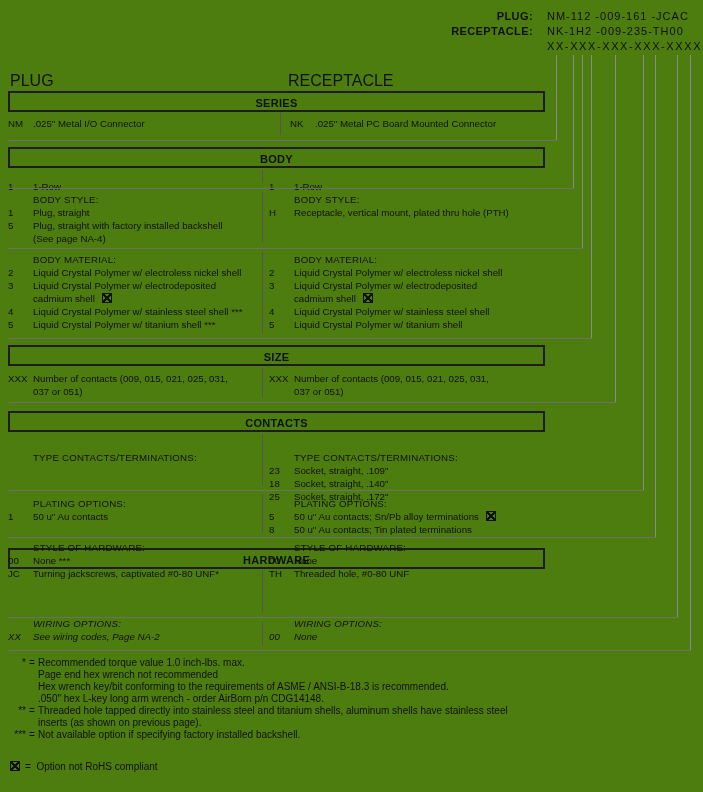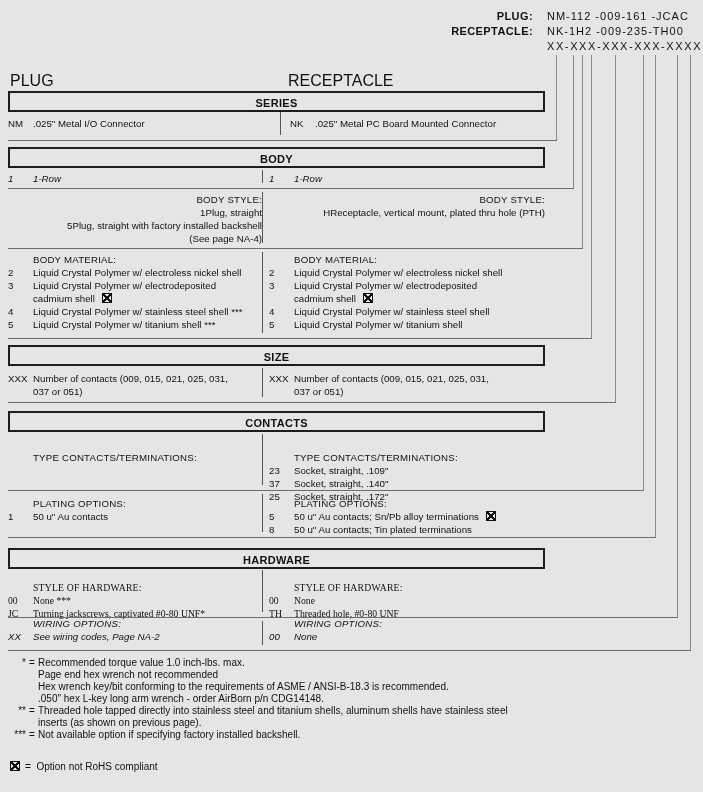--- a/index.html
+++ b/index.html
@@ -1,16 +1,16 @@
 <!DOCTYPE html>
 <html><head>
 <meta charset="utf-8">
 <style>
   html,body{margin:0;padding:0;background:#fff;}
-  .page{position:relative;width:703px;height:792px;background:#e5e5e5;overflow:hidden;
+  .page{position:relative;width:703px;height:792px;background:#4d7c0f;overflow:hidden;
         font-family:"Liberation Sans","DejaVu Sans",sans-serif;color:#111;}
   
   .pn-row{position:absolute;left:0;right:0;height:13px;font-size:11px;}
   .pn-label{position:absolute;right:170px;font-weight:bold;letter-spacing:.4px;}
   .pn-value{position:absolute;left:547px;letter-spacing:1px;white-space:pre;}
   .pn-pattern{letter-spacing:1.6px;}
   
   .collabel{position:absolute;top:72px;font-size:16px;}
   
   .secbox{position:absolute;left:8px;width:533px;height:17px;border:2px solid #1d1d1d;
@@ -97,30 +97,30 @@
     <div class="optrow" style="top: 109px; height: 31px; padding-top: 8px;">
       <div class="col" style="width: 272px; flex: 0 0 auto;">
         <div class="line"><span class="code">NM</span><span class="desc">.025" Metal I/O Connector</span></div>
       </div>
       <div class="col" style="flex: 1 1 0%; padding-left: 10px;">
         <div class="line"><span class="code">NK</span><span class="desc">.025" Metal PC Board Mounted Connector</span></div>
       </div>
     </div>
     <div class="vdiv" style="left: 280px; top: 112px; height: 23px;"></div>
     <div class="secbox" style="top: 147px;"><span class="sectitle">BODY</span></div>
-    <div class="optrow" style="top: 167px; height: 21px; padding-top: 5px; font-style: italic;">
+    <div class="optrow" style="top: 167px; height: 21px; padding-top: 13px;">
       <div class="col" style="width: 254px; flex: 0 0 auto;">
         <div class="line"><span class="code">1</span><span class="desc">1-Row</span></div>
       </div>
       <div class="col" style="flex: 1 1 0%; padding-left: 7px;">
         <div class="line"><span class="code">1</span><span class="desc">1-Row</span></div>
       </div>
     </div>
     <div class="vdiv" style="left: 262px; top: 170px; height: 13px;"></div>
-    <div class="optrow" style="top: 189px; height: 59px; padding-top: 4px; text-align: right;">
+    <div class="optrow" style="top: 189px; height: 59px; padding-top: 4px;">
       <div class="col" style="width: 254px; flex: 0 0 auto;">
         <div class="line"><span class="code"></span><span class="hdr">BODY STYLE:</span></div>
         <div class="line"><span class="code">1</span><span class="desc">Plug, straight</span></div>
         <div class="line"><span class="code">5</span><span class="desc">Plug, straight with factory installed backshell</span></div>
         <div class="line"><span class="code"></span><span class="desc">(See page NA-4)</span></div>
       </div>
       <div class="col" style="flex: 1 1 0%; padding-left: 7px;">
         <div class="line"><span class="code"></span><span class="hdr">BODY STYLE:</span></div>
         <div class="line"><span class="code">H</span><span class="desc">Receptacle, vertical mount, plated thru hole (PTH)</span></div>
       </div>
@@ -158,39 +158,39 @@
     </div>
     <div class="vdiv" style="left: 262px; top: 368px; height: 29px;"></div>
     <div class="secbox" style="top: 411px;"><span class="sectitle">CONTACTS</span></div>
     <div class="optrow" style="top: 431px; height: 59px; padding-top: 20px;">
       <div class="col" style="width: 254px; flex: 0 0 auto;">
         <div class="line"><span class="code"></span><span class="hdr">TYPE CONTACTS/TERMINATIONS:</span></div>
       </div>
       <div class="col" style="flex: 1 1 0%; padding-left: 7px;">
         <div class="line"><span class="code"></span><span class="hdr">TYPE CONTACTS/TERMINATIONS:</span></div>
         <div class="line"><span class="code">23</span><span class="desc">Socket, straight, .109"</span></div>
-        <div class="line"><span class="code">37</span><span class="desc">Socket, straight, .140"</span></div>
+        <div class="line"><span class="code">18</span><span class="desc">Socket, straight, .140"</span></div>
         <div class="line"><span class="code">25</span><span class="desc">Socket, straight, .172"</span></div>
       </div>
     </div>
     <div class="vdiv" style="left: 262px; top: 434px; height: 51px;"></div>
     <div class="optrow" style="top: 491px; height: 46px; padding-top: 6px;">
       <div class="col" style="width: 254px; flex: 0 0 auto;">
         <div class="line"><span class="code"></span><span class="hdr">PLATING OPTIONS:</span></div>
         <div class="line"><span class="code">1</span><span class="desc">50 u" Au contacts</span></div>
       </div>
       <div class="col" style="flex: 1 1 0%; padding-left: 7px;">
         <div class="line"><span class="code"></span><span class="hdr">PLATING OPTIONS:</span></div>
         <div class="line"><span class="code">5</span><span class="desc">50 u" Au contacts; Sn/Pb alloy terminations</span><span class="rohs"></span></div>
         <div class="line"><span class="code">8</span><span class="desc">50 u" Au contacts; Tin plated terminations</span></div>
       </div>
     </div>
     <div class="vdiv" style="left: 262px; top: 494px; height: 38px;"></div>
     <div class="secbox" style="top: 548px;"><span class="sectitle">HARDWARE</span></div>
-    <div class="optrow" style="top: 581px; height: 50px; padding-top: 0; font-family: Liberation Serif, serif;">
+    <div class="optrow" style="top: 541px; height: 50px; padding-top: 0;">
       <div class="col" style="width: 254px; flex: 0 0 auto;">
         <div class="line"><span class="code"></span><span class="hdr">STYLE OF HARDWARE:</span></div>
         <div class="line"><span class="code">00</span><span class="desc">None ***</span></div>
         <div class="line"><span class="code">JC</span><span class="desc">Turning jackscrews, captivated #0-80 UNF*</span></div>
       </div>
       <div class="col" style="flex: 1 1 0%; padding-left: 7px;">
         <div class="line"><span class="code"></span><span class="hdr">STYLE OF HARDWARE:</span></div>
         <div class="line"><span class="code">00</span><span class="desc">None</span></div>
         <div class="line"><span class="code">TH</span><span class="desc">Threaded hole, #0-80 UNF</span></div>
       </div>

